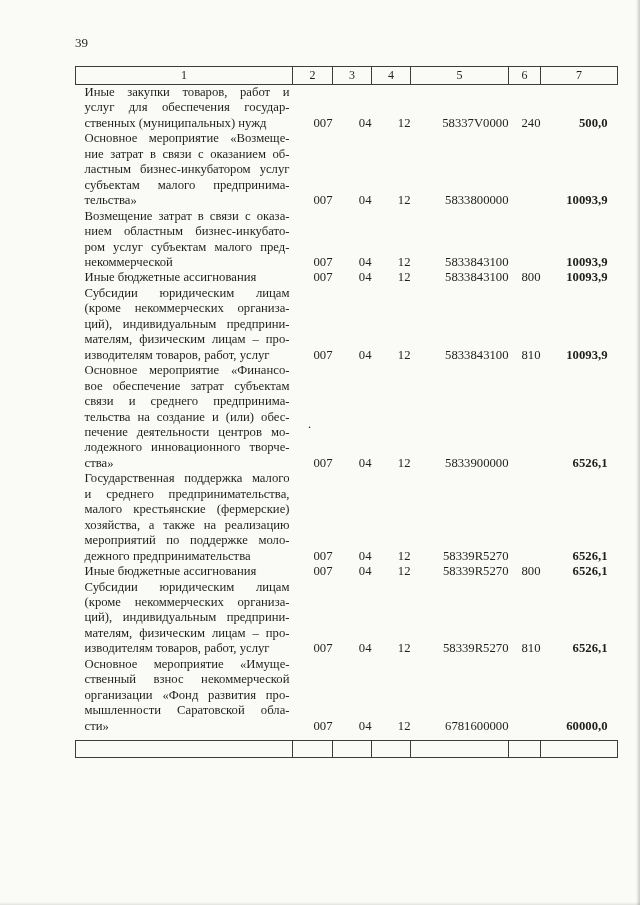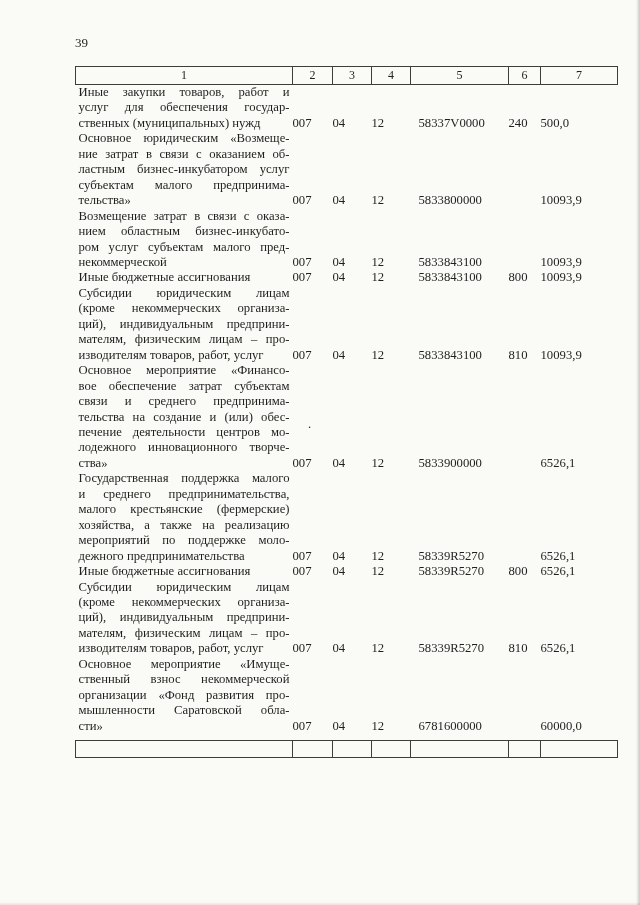--- a/index.html
+++ b/index.html
@@ -31,25 +31,25 @@
     font-weight:400;font-size:12px;
     height:15px;line-height:15px;padding:1px 0;
     text-align:center;vertical-align:middle;
   }
   tbody td{
     vertical-align:bottom;
     font-size:12.7px;line-height:15.45px;
     padding:0;
   }
   td.desc{padding-left:3px;padding-right:3px;}
-  .line{text-align:justify;text-align-last:justify;}
+  .line{text-align:justify;text-align-last:justify;margin-left:6px;}
   .line.last{text-align-last:left;}
-  .cell-grbs,.cell-section,.cell-subsection,.cell-vr{text-align:left;margin-top:27px;}
-  .cell-target{text-align:left;padding-left:8px;}
-  .cell-amount{padding-right:10px;}
+  .cell-grbs,.cell-section,.cell-subsection,.cell-vr{text-align:right;margin-top:27px;}
+  .cell-target{text-align:right;padding-left:8px;}
+  .cell-amount{text-align:right;padding-right:10px;font-weight:bold;}
   table.bottom{margin-top:6px;}
   table.bottom td{
     border:1px solid var(--rule);
     height:16px;padding:0;
   }
   .artifact{
     position:absolute;left:308px;top:417px;
     font-size:12.7px;color:var(--ink);
   }
   .scan-edge-right{
@@ -101,21 +101,21 @@
             </td>
             <td class="cell-grbs">007</td>
             <td class="cell-section">04</td>
             <td class="cell-subsection">12</td>
             <td class="cell-target">58337V0000</td>
             <td class="cell-vr">240</td>
             <td class="cell-amount">500,0</td>
           </tr>
           <tr>
             <td class="desc">
-              <div class="line">Основное юридическим «Возмеще-</div>
+              <div class="line">Основное мероприятие «Возмеще-</div>
               <div class="line">ние затрат в связи с оказанием об-</div>
               <div class="line">ластным бизнес-инкубатором услуг</div>
               <div class="line">субъектам малого предпринима-</div>
               <div class="line last">тельства»</div>
             </td>
             <td class="cell-grbs">007</td>
             <td class="cell-section">04</td>
             <td class="cell-subsection">12</td>
             <td class="cell-target">5833800000</td>
             <td class="cell-vr"></td>

